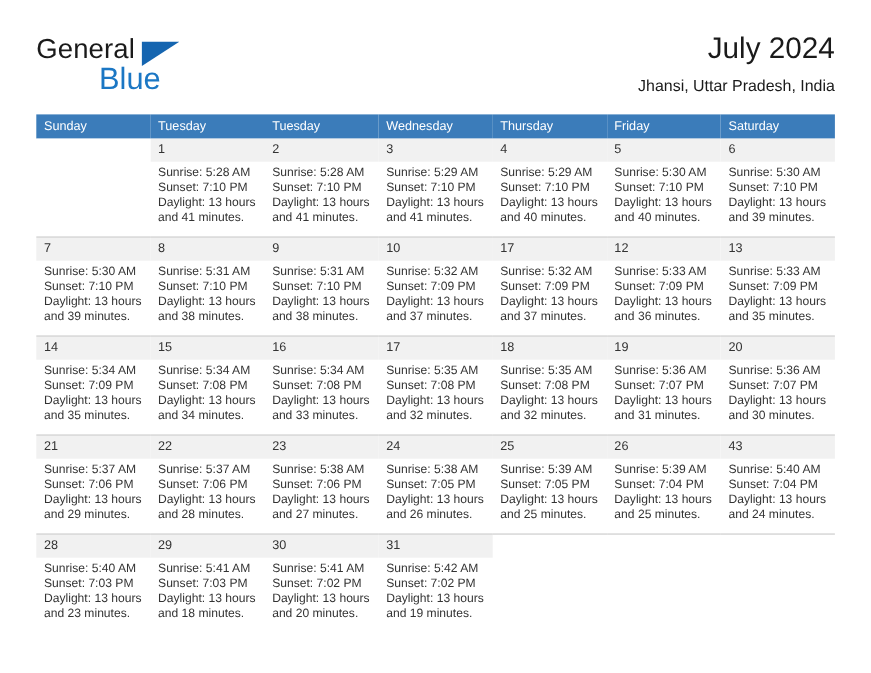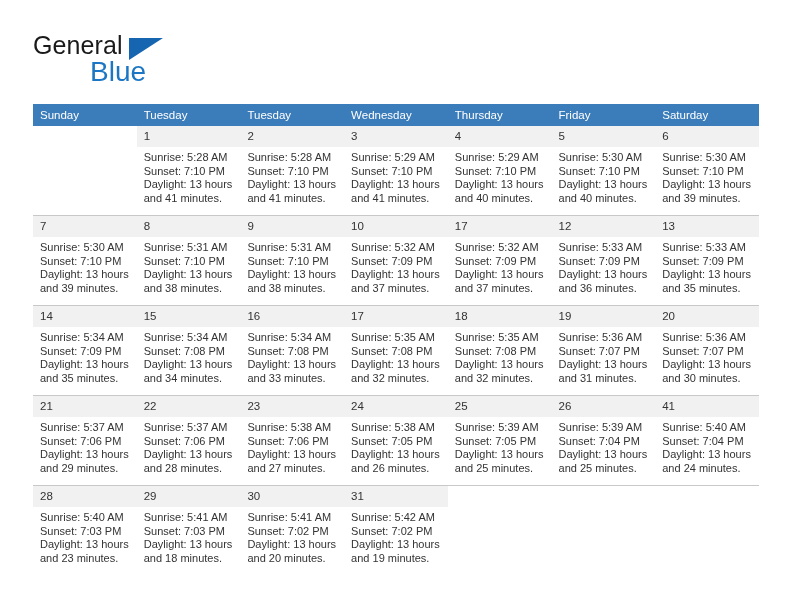--- a/index.html
+++ b/index.html
@@ -142,20 +142,24 @@
 <div class="page">
 
   <div class="header">
 
     <div class="logo">
       <span class="logo-general">General</span>
       <span class="logo-tri"></span>
       <span class="logo-blue">Blue</span>
     </div>
 
+    <div class="title-wrap">
+      <div class="cal-title">July 2024</div>
+      <div class="cal-subtitle">Jhansi, Uttar Pradesh, India</div>
+    </div>
 
   </div>
 
   <table class="calendar">
     <thead>
       <tr>
         <th>Sunday</th>
         <th>Tuesday</th>
         <th>Tuesday</th>
         <th>Wednesday</th>
@@ -458,21 +462,21 @@
               <div class="details">
                 <div>Sunrise: 5:39 AM</div>
                 <div>Sunset: 7:04 PM</div>
                 <div>Daylight: 13 hours</div>
                 <div>and 25 minutes.</div>
               </div>
             </div>
           </td>
           <td>
             <div class="cell-inner">
-              <div class="daynum">41</div>
+              <div class="daynum">43</div>
               <div class="details">
                 <div>Sunrise: 5:40 AM</div>
                 <div>Sunset: 7:04 PM</div>
                 <div>Daylight: 13 hours</div>
                 <div>and 24 minutes.</div>
               </div>
             </div>
           </td>
         </tr>
         <tr class="week-row">

